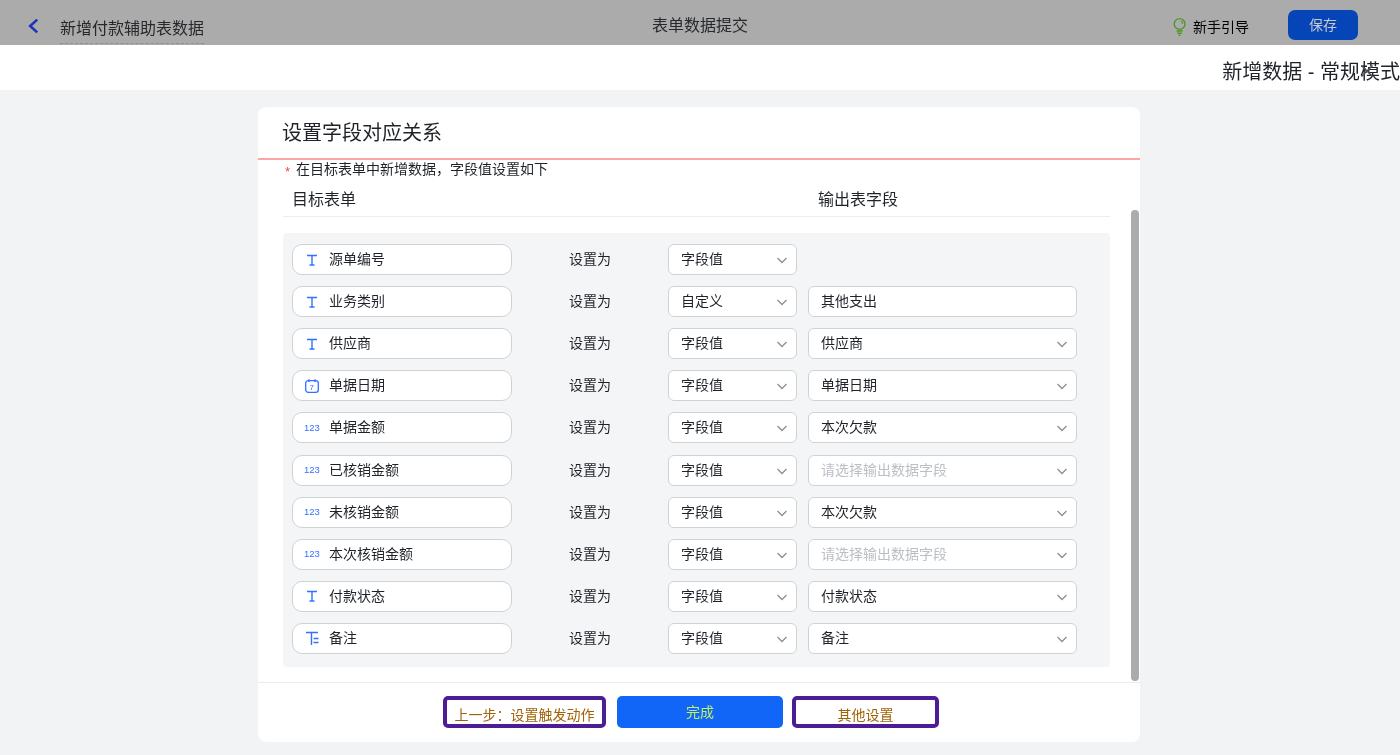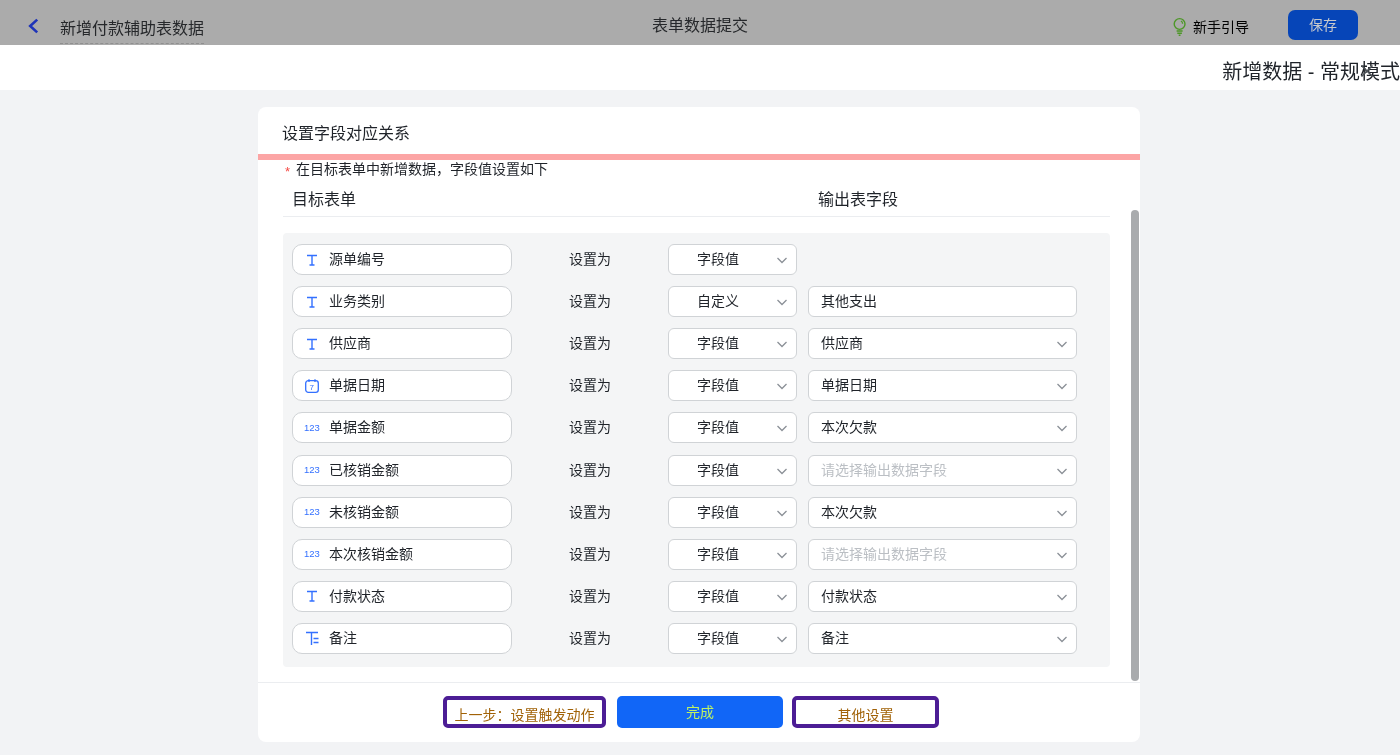--- a/index.html
+++ b/index.html
@@ -21,42 +21,42 @@
              line-height:30px; }
 
   
   #mhead { left:0; top:45px; width:1400px; height:45px; background:#fff; }
   #mhead-title { width:100%; text-align:right; line-height:45px; padding-top:5px; font-size:20px; color:#1f2329; }
   #closex { left:1356px; top:14.5px; width:22px; height:22px; z-index:5; }
 
   
   #mbody { left:0; top:90px; width:1400px; height:665px; background:#f2f3f5; }
   #card { left:258px; top:17px; width:882px; height:635px; background:#fff; border-radius:8px; }
-  #card-head { left:0; top:0; width:882px; height:53px; border-bottom:6px solid #fca5a5;
-               font-size:16px; line-height:53px; padding-left:24px; color:#1f2329; }
+  #card-head { left:0; top:0; width:882px; height:53px; border-bottom:2px solid #fca5a5;
+               font-size:20px; line-height:53px; padding-left:24px; color:#1f2329; }
   #req-line { left:27px; top:52px; font-size:14px; line-height:20px; color:#1f2329; }
   #req-line .star { color:#f54a45; font-size:13px; margin-right:6px; position:relative; top:2px; display:inline-block; }
   .col-label { top:83px; font-size:16px; line-height:20px; color:#1f2329; }
   #lab1 { left:34px; }
   #lab2 { left:560px; }
   #hline { left:25px; top:109px; width:827px; height:1px; background:#ebedf0; }
 
   #panel { left:25px; top:126px; width:827px; height:434px; background:#f4f5f6; border-radius:4px; }
 
   .row { position:absolute; left:25px; width:827px; height:31px; }
   .fld { position:absolute; left:9px; top:0; width:220px; height:31px; background:#fff;
          border:1px solid #d0d3d6; border-radius:10px; font-size:14px; line-height:29px; }
   .fld .ic { position:absolute; left:11px; top:6.5px; width:16px; height:16px; }
   .fld .ic svg { display:block; }
   .fld .t { position:absolute; left:36px; top:0; line-height:29px; }
   .setas { position:absolute; left:229px; top:0; width:156px; text-align:center;
            font-size:14px; line-height:31px; }
   .sel1 { position:absolute; left:385px; top:0; width:129px; height:31px; background:#fff;
           border:1px solid #d0d3d6; border-radius:6px; font-size:14px; line-height:29px;
-          padding-left:28px; }
+          padding-left:12px; }
   .sel2 { position:absolute; left:525px; top:0; width:269px; height:31px; background:#fff;
           border:1px solid #d0d3d6; border-radius:6px; font-size:14px; line-height:29px;
           padding-left:12px; }
   .chev { position:absolute; right:8px; top:9px; }
   .ph { color:#bbbfc4; }
 
   #scrollbar { left:1131px; top:120px; width:8px; height:471px; background:#a9abad; border-radius:4px; }
 
   
   #footline { left:258px; top:682px; width:882px; height:1px; background:#ebedf0; }

